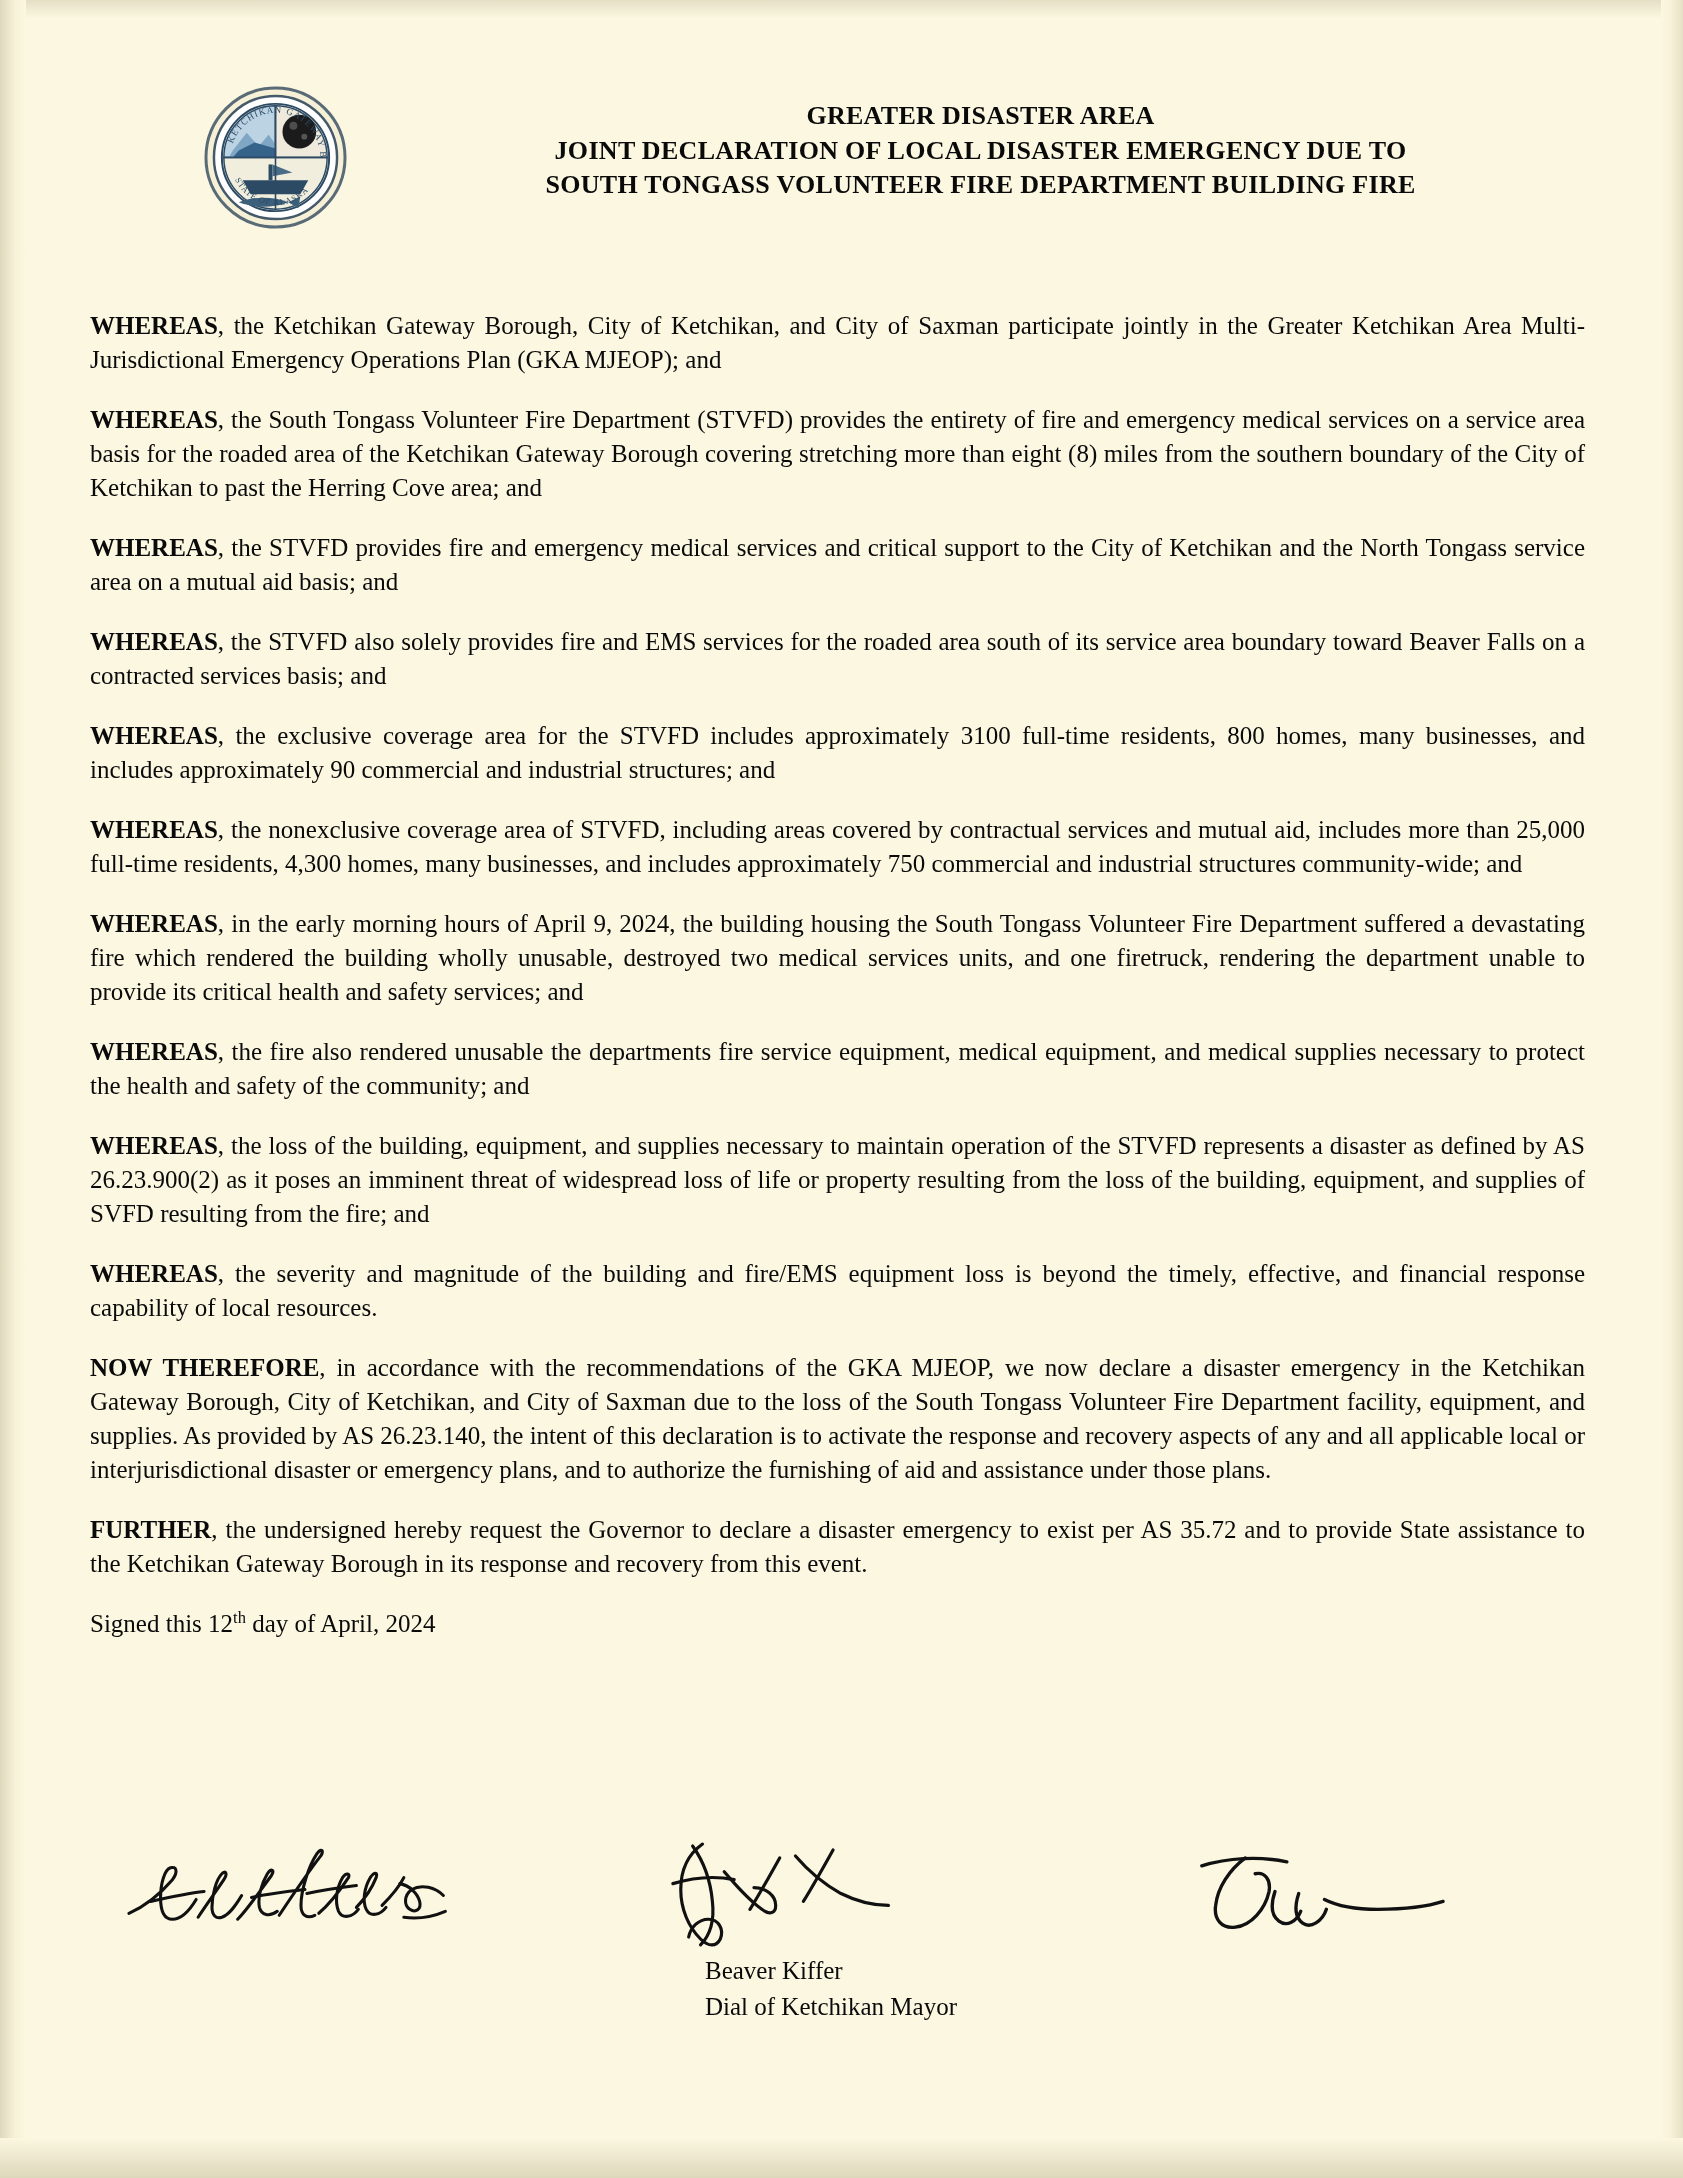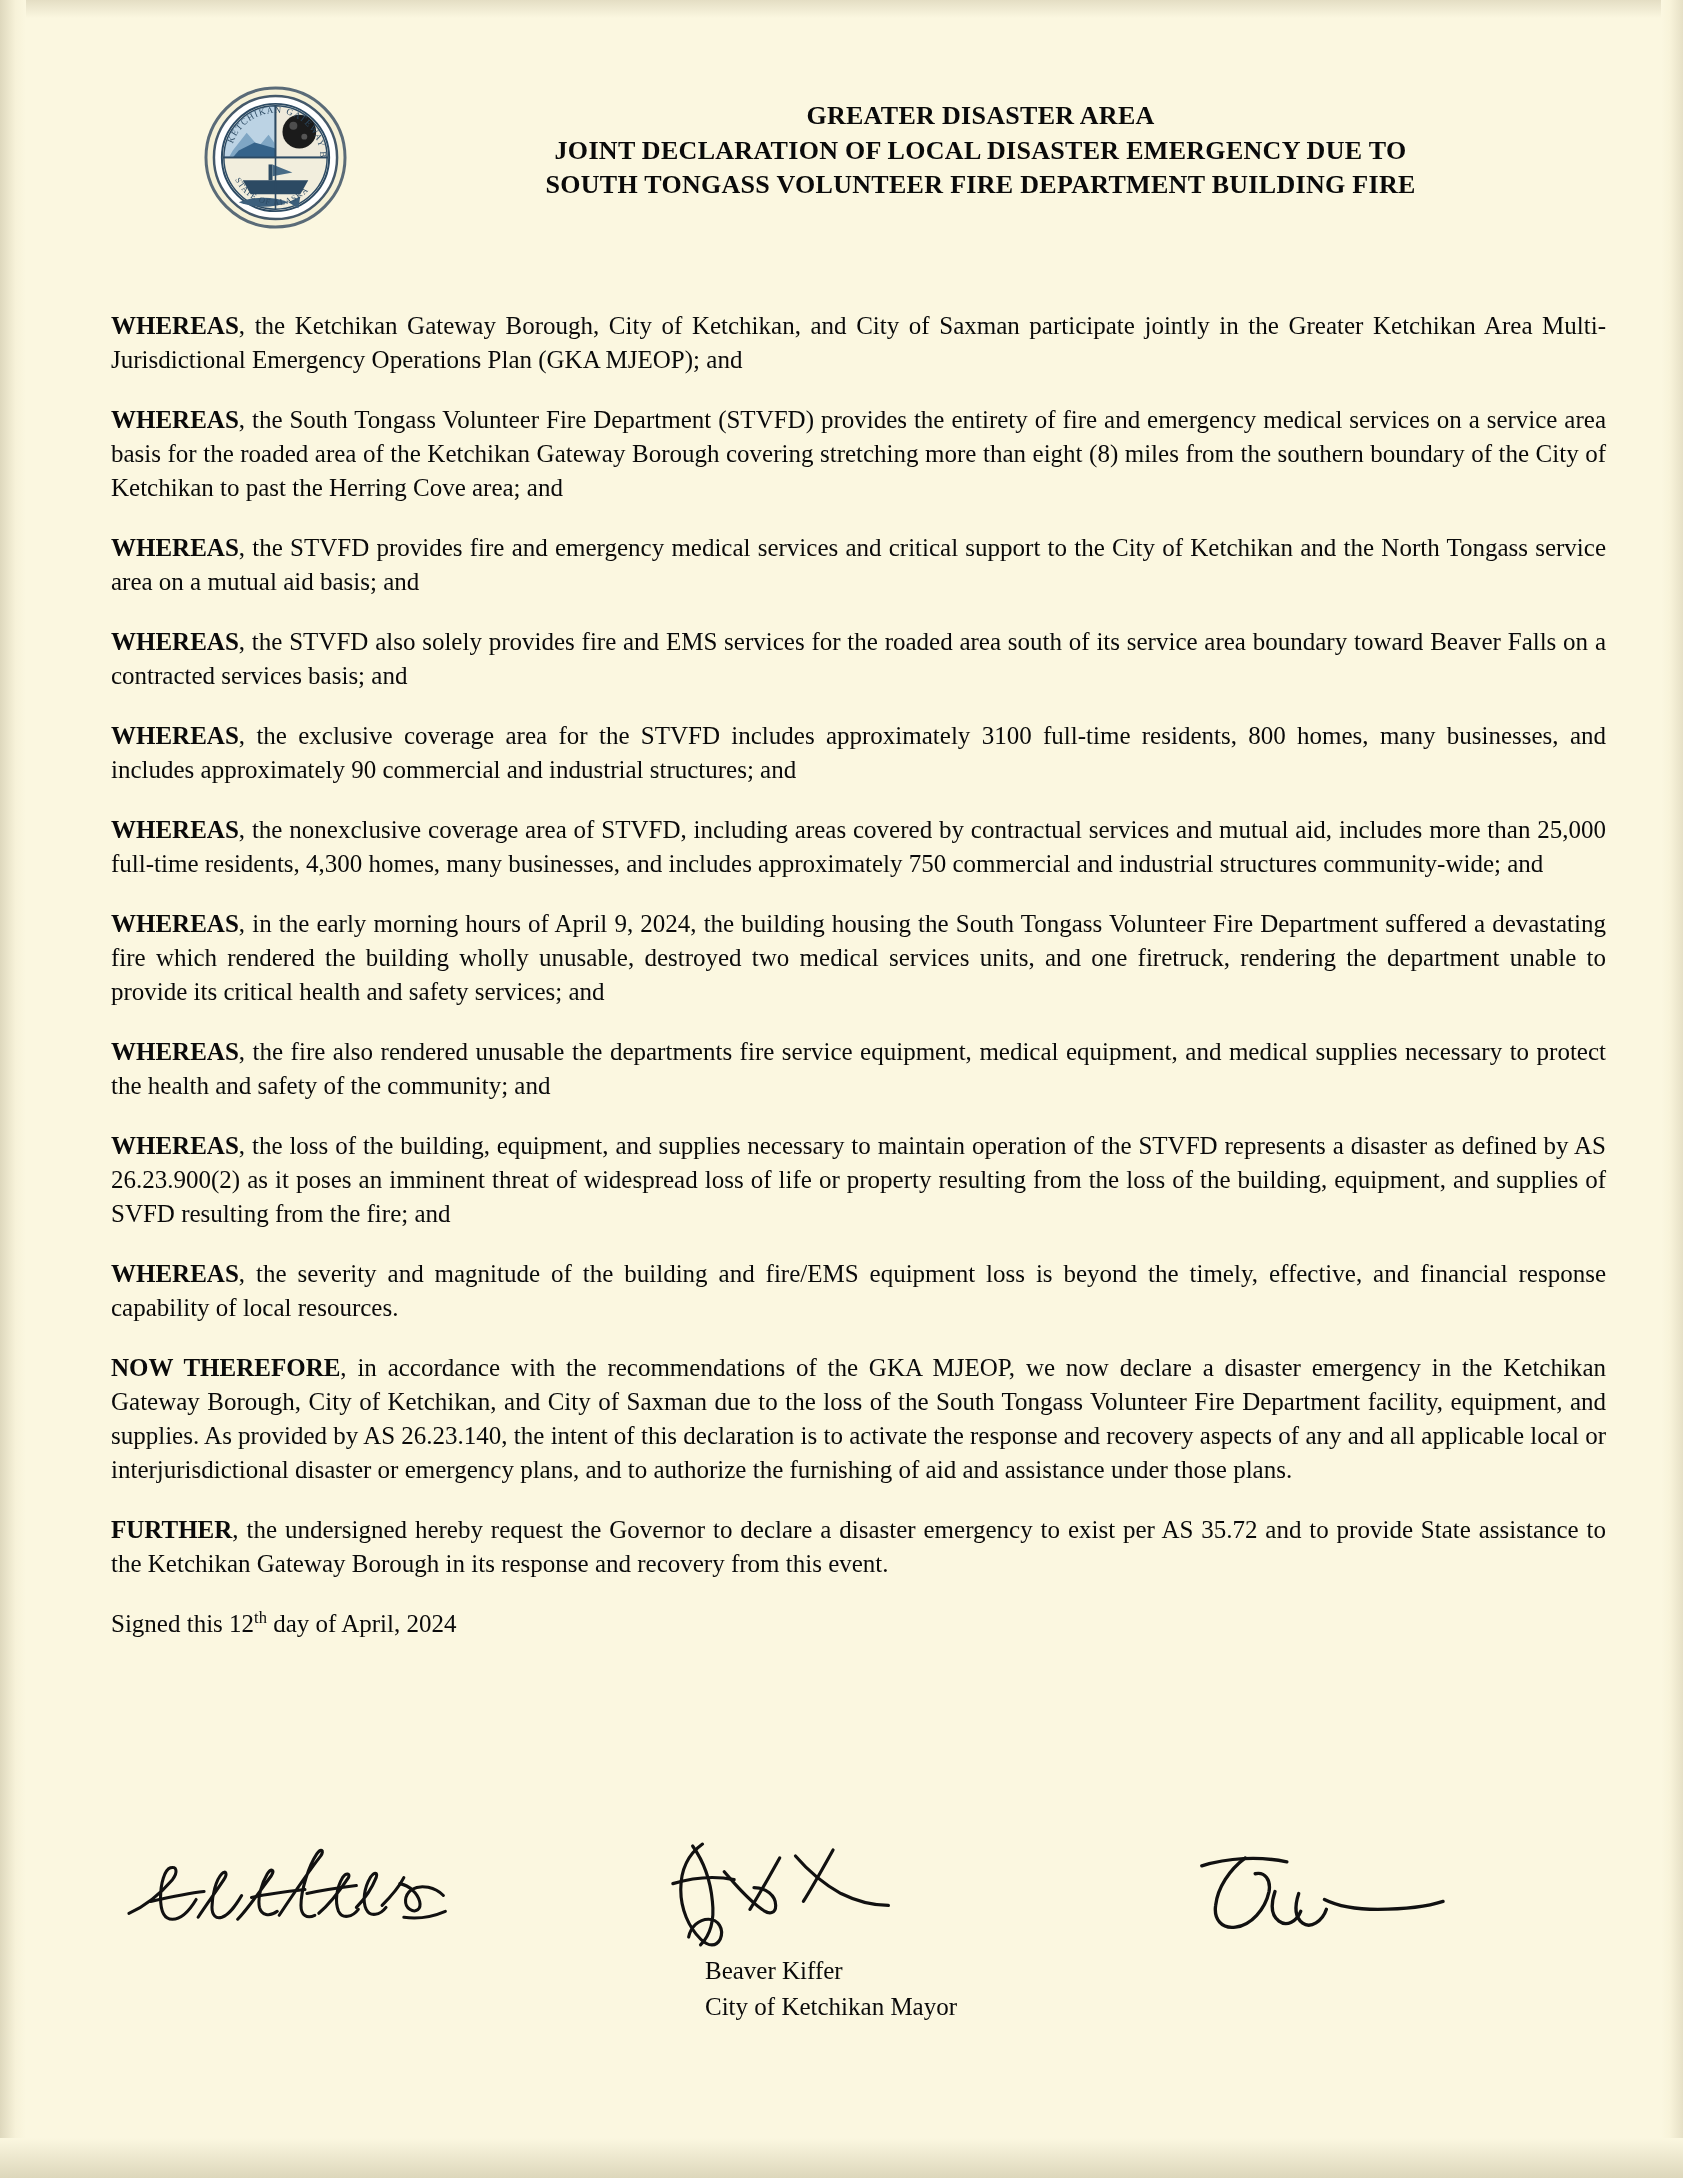--- a/index.html
+++ b/index.html
@@ -61,21 +61,21 @@
     font-weight: bold;
     font-size: 26px;
     line-height: 1.33;
     letter-spacing: 0.3px;
   }
   .header-text div { white-space: nowrap; }
 
   
   .body-wrap {
     position: absolute;
-    left: 111px;
+    left: 90px;
     top: 309px;
     width: 1495px;
   }
   p.para {
     margin: 0 0 26px 0;
     font-size: 25px;
     line-height: 1.36;
     text-align: justify;
     text-justify: inter-word;
   }
@@ -232,21 +232,21 @@
             <path d="M14 48 C34 42 56 40 76 44"></path>
             <path d="M66 36 C78 50 90 64 104 74 C112 80 118 78 118 70 C118 60 108 52 96 52"></path>
             <path d="M122 22 C112 40 102 58 92 74"></path>
             <path d="M138 20 C150 34 166 48 184 58 C200 66 216 70 232 70"></path>
             <path d="M176 14 C166 32 156 50 146 66"></path>
           </g>
         </svg>
       </div>
       <div class="sig-names">
         <div>Beaver Kiffer</div>
-        <div>City of Ketchikan Mayor</div>
+        <div>Dial of Ketchikan Mayor</div>
       </div>
     </div>
 
     <div class="sig-col c3">
       <div class="sig-img">
         <svg width="356" height="117" viewBox="0 0 360 118">
           <g fill="none" stroke="#111111" stroke-width="3.4" stroke-linecap="round">
             <path d="M18 30 C44 22 76 20 104 26"></path>
             <path d="M62 22 C46 34 34 52 32 70 C30 84 38 94 52 92 C68 90 82 74 86 56 C88 44 82 36 72 38"></path>
             <path d="M92 56 C88 68 88 80 96 86 C104 92 114 86 118 76"></path>

